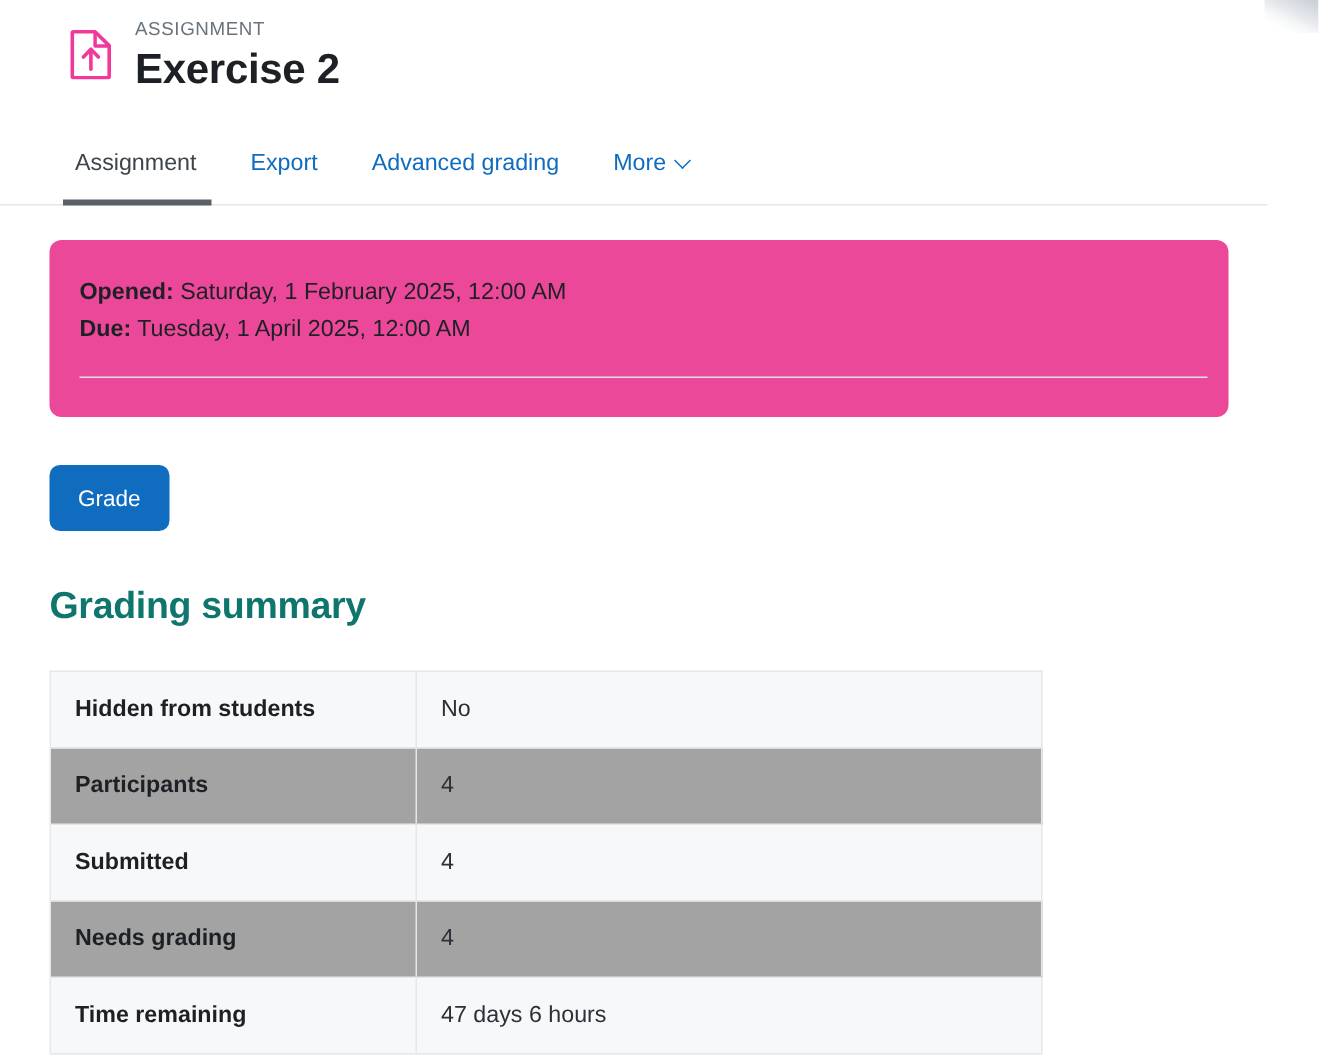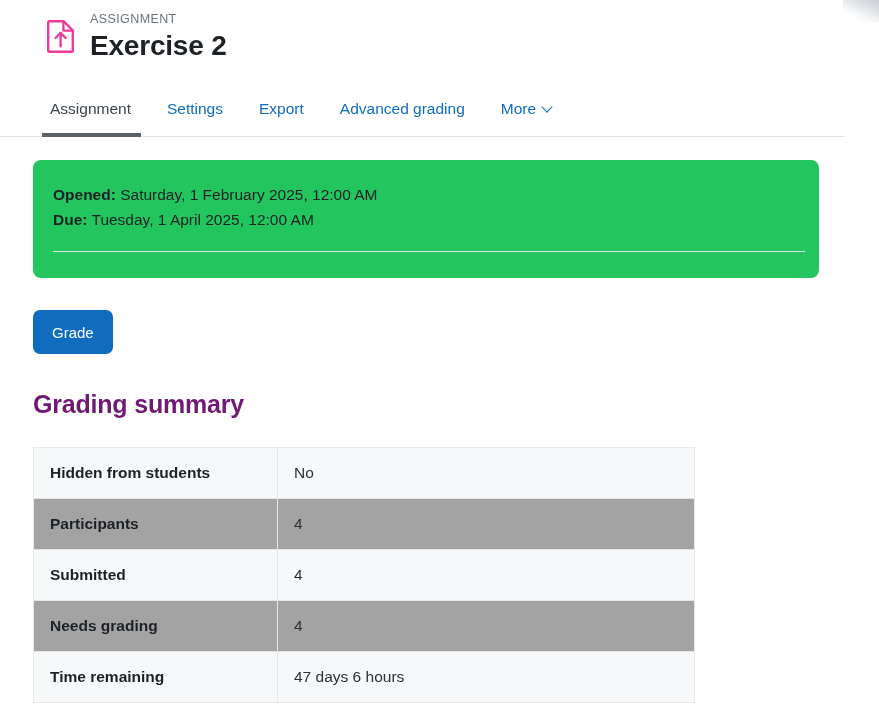--- a/index.html
+++ b/index.html
@@ -146,21 +146,21 @@
   
   .content {
     position: absolute;
     left: 33px;
     top: 160px;
     width: 786px;
   }
 
   
   .dates-panel {
-    background: #22c55e;
+    background: #ec4899;
     border-radius: 8px;
     padding: 22px 20px 10px 20px;
     height: 118px;
   }
   .date-line {
     font-size: 15.5px;
     line-height: 25px;
     color: #1d2125;
   }
   .date-line b { font-weight: 700; }
@@ -183,21 +183,21 @@
     font-family: inherit;
     line-height: 1;
     padding: 15px 19px 14px 19px;
     cursor: pointer;
   }
 
   
   .section-title {
     font-size: 25px;
     font-weight: 700;
-    color: #701a75;
+    color: #0f766e;
     margin: 36px 0 0 0;
     letter-spacing: -0.2px;
   }
 
   
   .summary-table {
     margin-top: 28px;
     width: 662px;
     border-collapse: collapse;
     border: 1px solid #e6e7e9;
@@ -240,21 +240,20 @@
     </div>
     <div class="header-text">
       <div class="eyebrow">ASSIGNMENT</div>
       <h1 class="page-title">Exercise 2</h1>
     </div>
   </div>
 
   <nav class="tabbar">
     <div class="tabs">
       <a class="tab first active">Assignment</a>
-      <a class="tab">Settings</a>
       <a class="tab">Export</a>
       <a class="tab">Advanced grading</a>
       <a class="tab">
           <span>More</span>
           <span class="chevron-down"></span>
         </a>
     </div>
   </nav>
 
   <div class="content">

